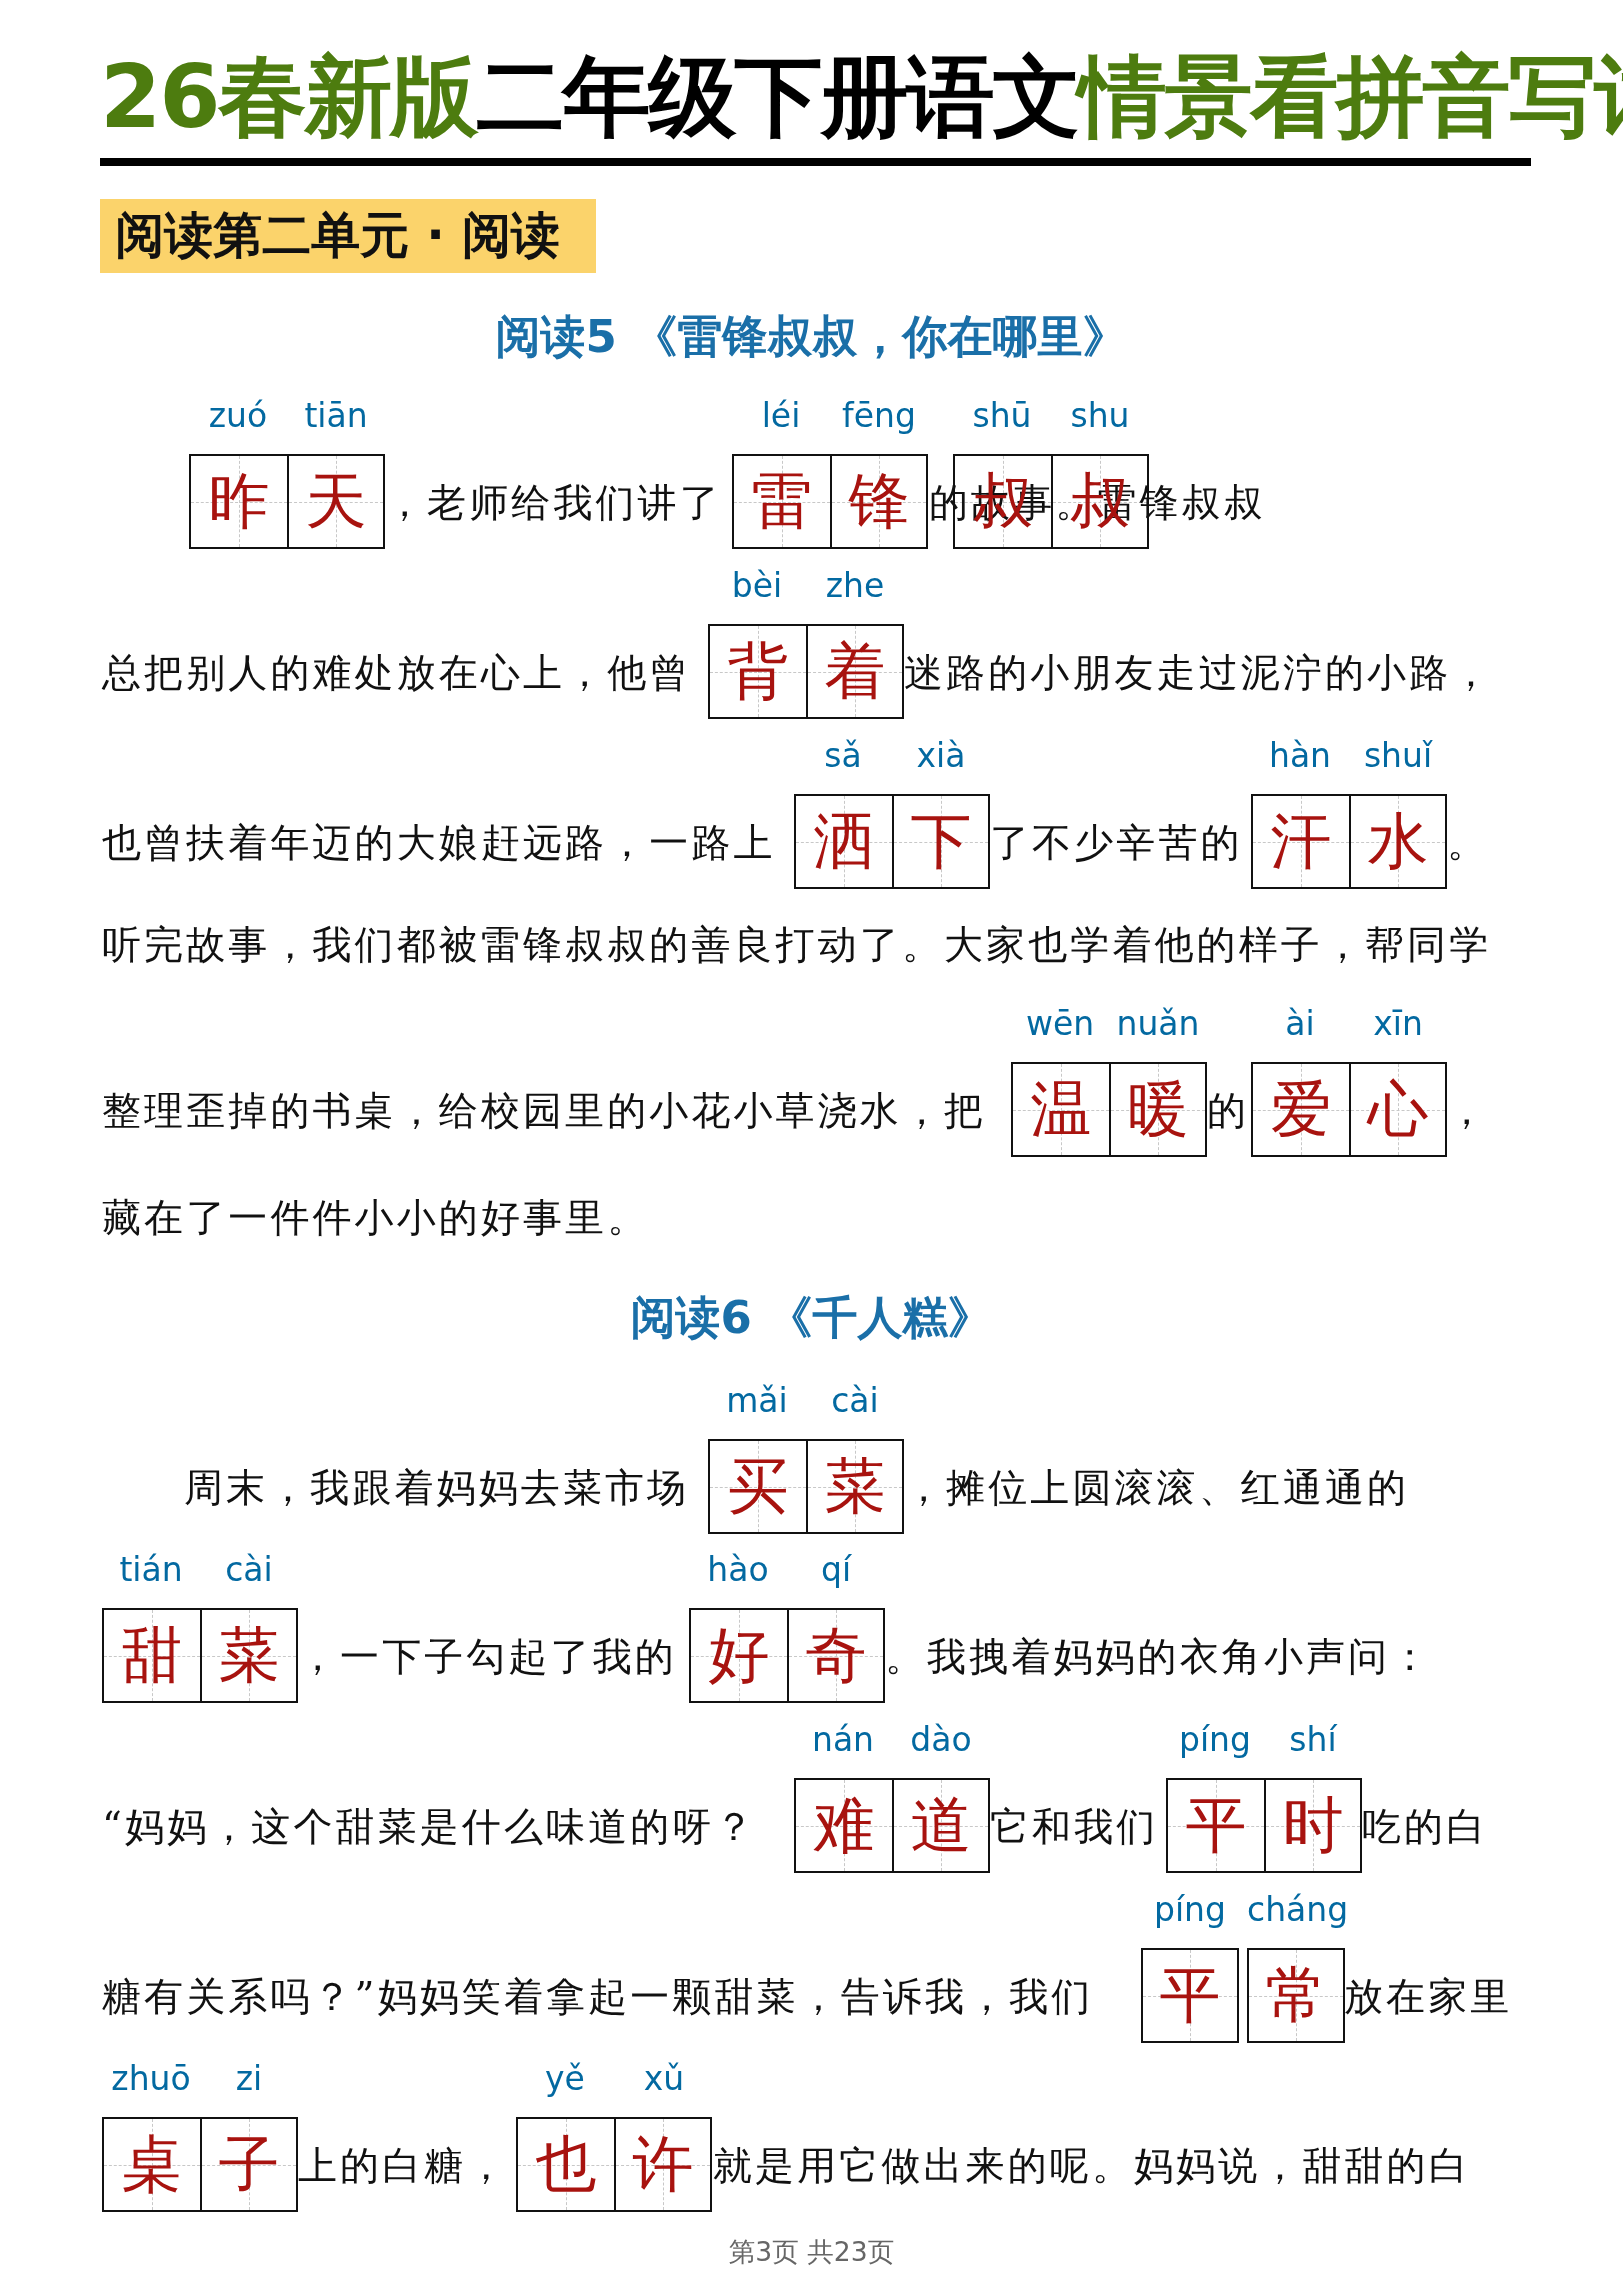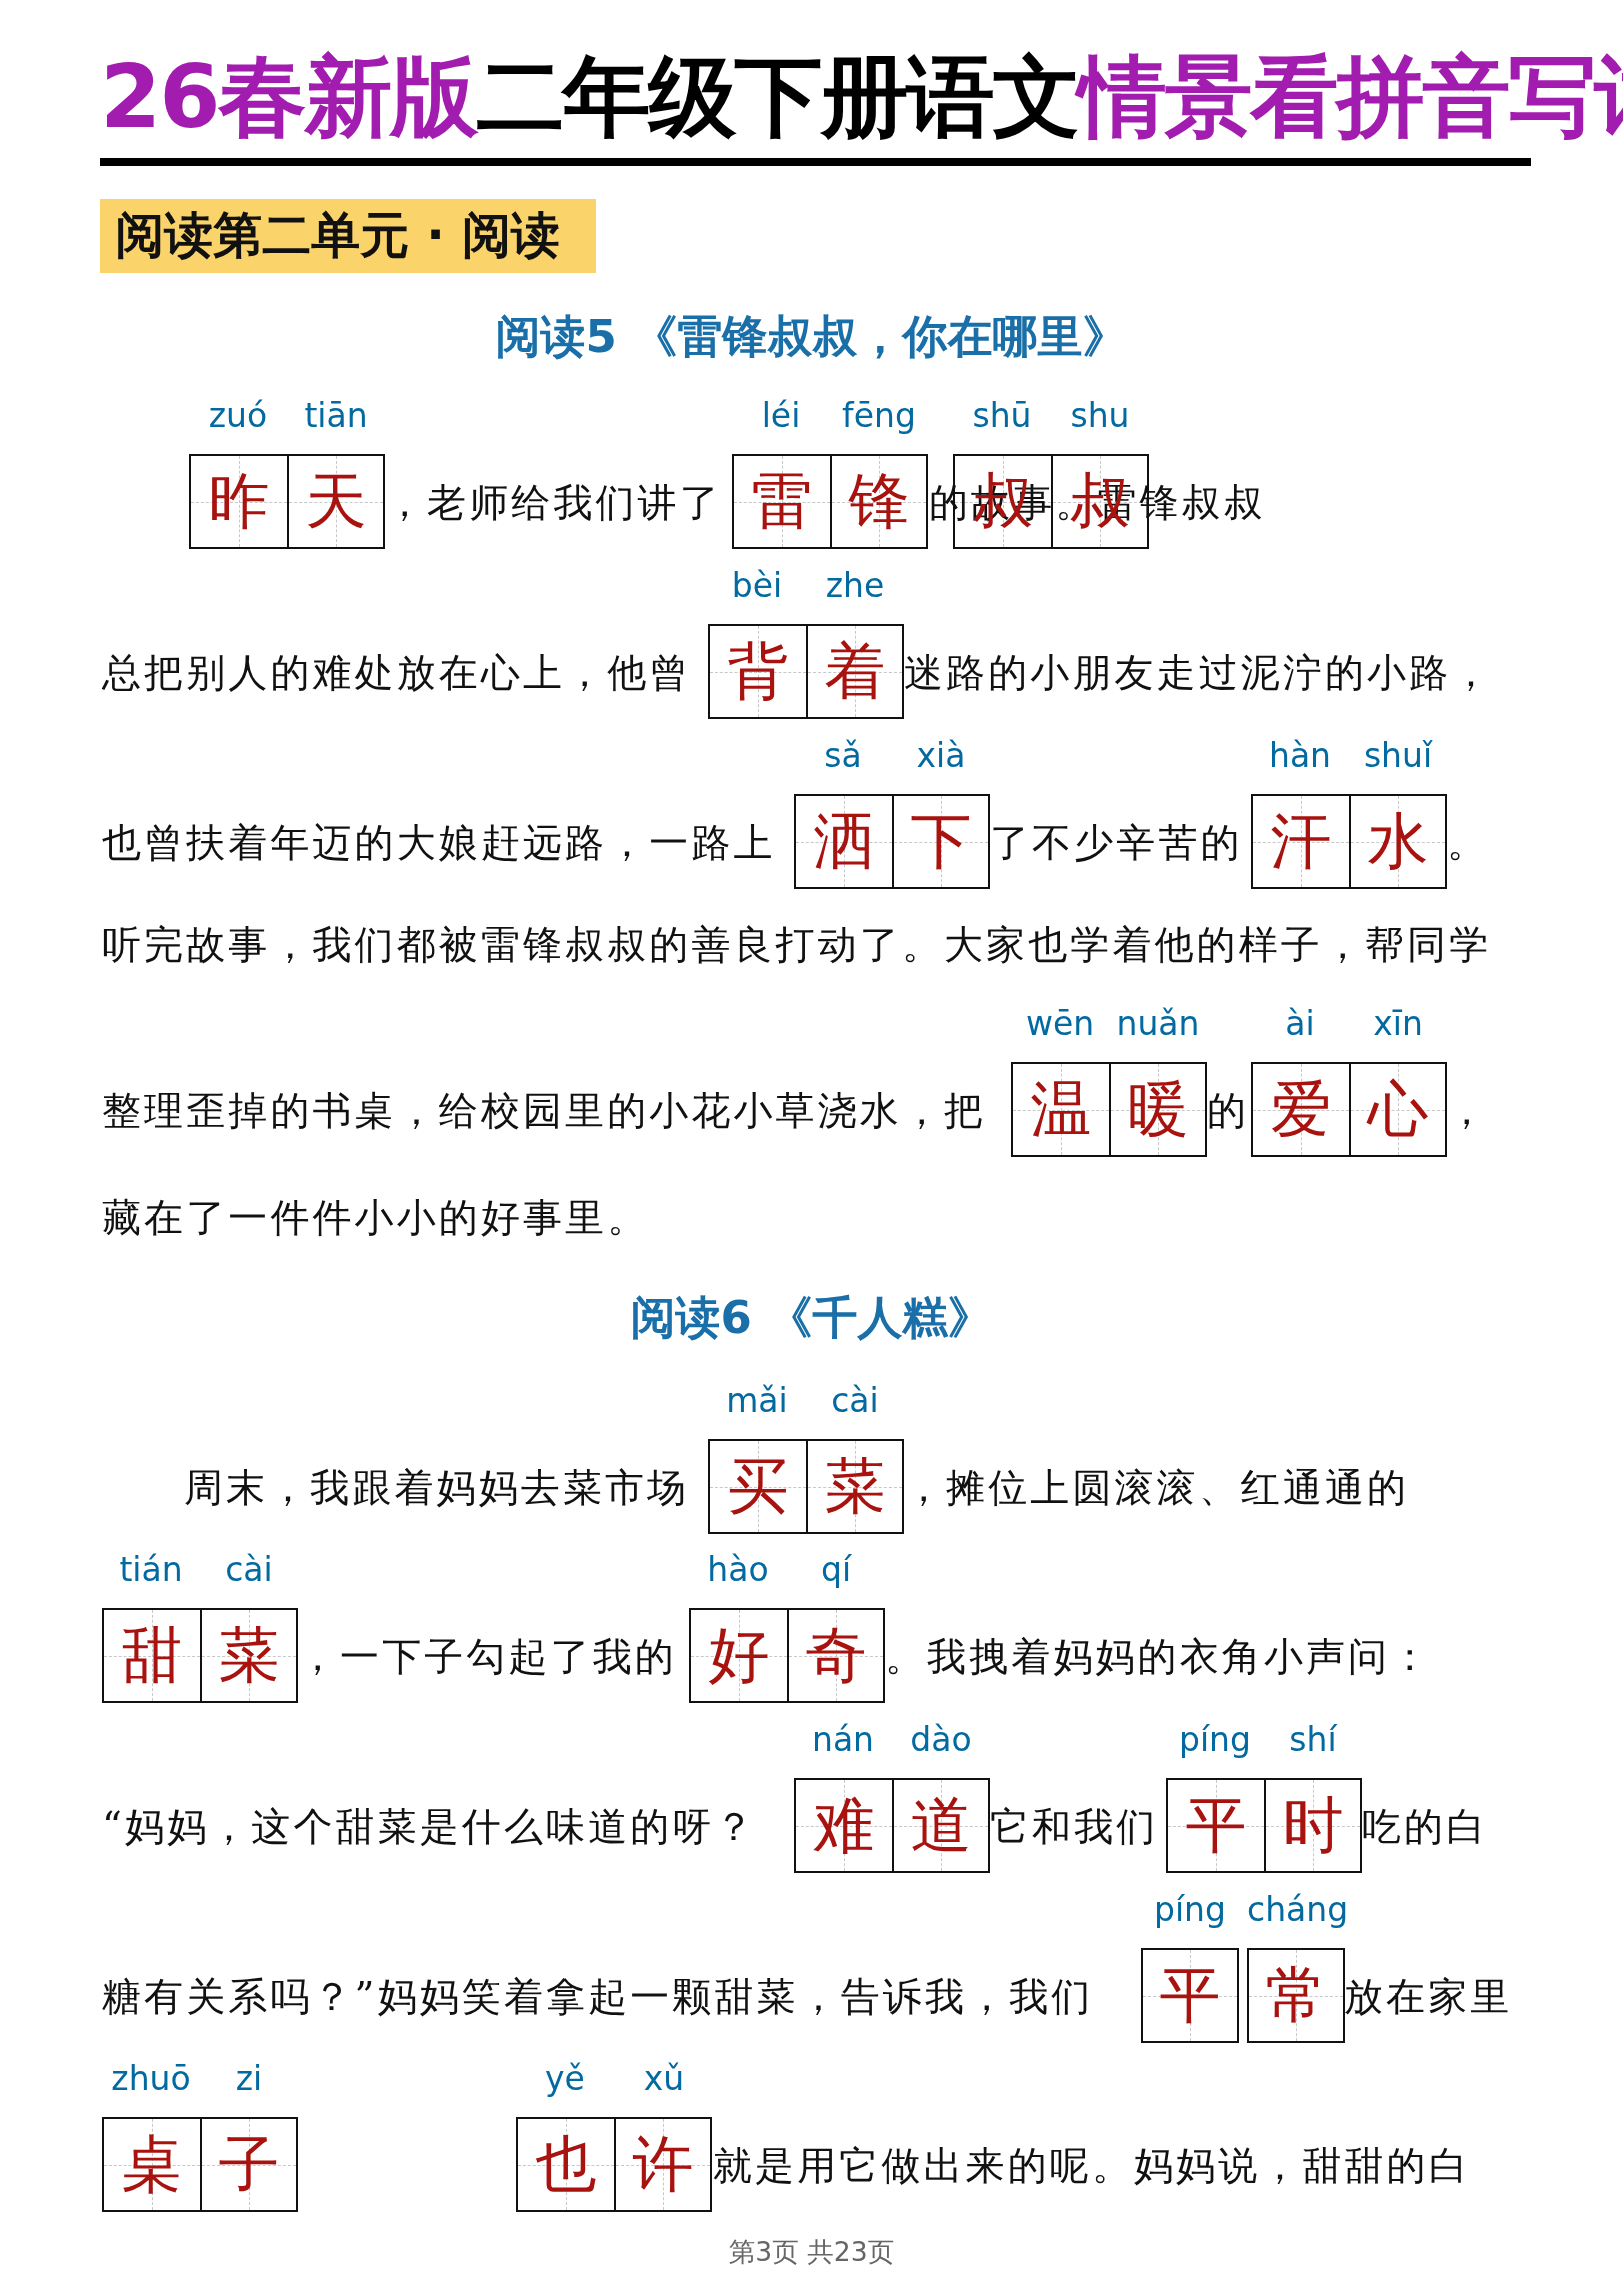--- a/index.html
+++ b/index.html
@@ -1,21 +1,21 @@
 <!DOCTYPE html>
 <html style="font-size:8.2px"><head>
 <meta charset="utf-8">
 <style>
   html, body { margin:0; padding:0; background:#ffffff; }
   body { width:1623px; height:2295px; position:relative; overflow:hidden;
          font-family:"DejaVu Serif","Liberation Serif",serif; color:#111; }
   .title { position:absolute; left:100px; top:41px; width:1431px; height:112px;
            font-family:"DejaVu Sans","Liberation Sans",sans-serif; font-weight:bold;
            font-size:88px; line-height:112px; white-space:nowrap; letter-spacing:-2px; }
-  .title .red { color:#a21caf; }
+  .title .red { color:#4d7c0f; }
   .title .black { color:#000; }
   .title-rule { position:absolute; left:100px; top:158px; width:1431px; height:8.2px; background:#000; }
   .unit-band { position:absolute; left:100px; top:199px; width:496px; height:74px;
                background:#fbd36b; }
   .unit-band span { position:absolute; left:15.3px; top:0; line-height:74px;
                     font-family:"DejaVu Sans","Liberation Sans",sans-serif; font-weight:bold;
                     font-size:49px; color:#111; white-space:nowrap; }
   .heading { position:absolute; left:0; width:1623px; text-align:center;
              font-family:"DejaVu Sans","Liberation Sans",sans-serif; font-weight:bold;
              font-size:45px; color:#1a6fa8; white-space:nowrap; }
@@ -242,20 +242,21 @@
       <span class="py" style="left: 102px; width: 98px; top: -61px;">zhuō</span>
       <span class="py" style="left: 200px; width: 98px; top: -61px;">zi</span>
       <div class="grid" style="left: 102px; width: 196px;">
         <div class="cell">
           <span class="ch">桌</span>
         </div>
         <div class="cell">
           <span class="ch">子</span>
         </div>
       </div>
+      <span class="txt" style="left: 298px;">上的白糖，</span>
       <span class="py" style="left: 516px; width: 98px; top: -61px;">yě</span>
       <span class="py" style="left: 615px; width: 98px; top: -61px;">xǔ</span>
       <div class="grid" style="left: 516px; width: 196px;">
         <div class="cell">
           <span class="ch">也</span>
         </div>
         <div class="cell">
           <span class="ch">许</span>
         </div>
       </div>

